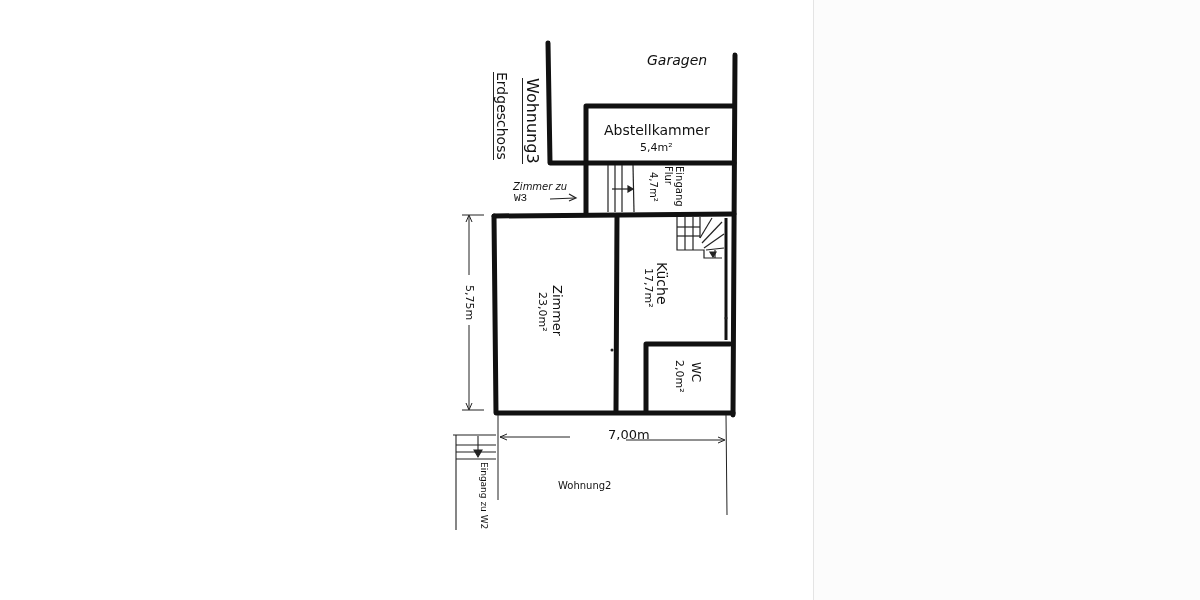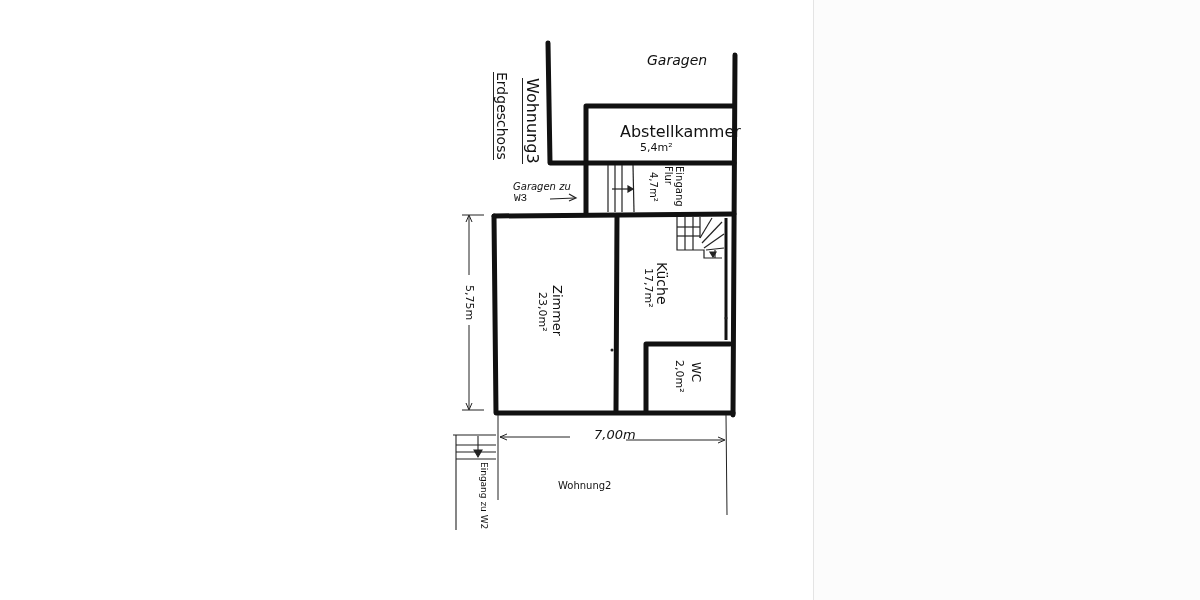--- a/index.html
+++ b/index.html
@@ -107,37 +107,37 @@
   <circle cx="612" cy="350" r="1.5" fill="#222"></circle>
   <circle cx="726" cy="318" r="1.5" fill="#222"></circle>
 </svg>
 
 <div class="lbl" style="left:619px; top:52px; font-size:14px; font-style:italic;margin-left:28px;">Garagen</div>
 
 <div class="lbl rot90 underline" style="left:542px; top:78px; font-size:16px;">Wohnung3</div>
 
 <div class="lbl rot90 underline" style="left:510px; top:72px; font-size:14px;">Erdgeschoss</div>
 
-<div class="lbl" style="left:513px; top:181px; font-size:10px; font-style:italic;">Garagen zu</div>
+<div class="lbl" style="left:513px; top:181px; font-size:10px; font-style:italic;">Zimmer zu</div>
 <div class="lbl" style="left:514px; top:192px; font-size:11px;font-family:Liberation Mono, monospace;">W3</div>
 
-<div class="lbl" style="left:620px; top:122px; font-size:16px;">Abstellkammer</div>
+<div class="lbl" style="left:604px; top:122px; font-size:14px;">Abstellkammer</div>
 <div class="lbl" style="left:640px; top:141px; font-size:11px;">5,4m²</div>
 
 <div class="lbl rot90" style="left:685px; top:166px; font-size:10px; width:50px; white-space:normal; line-height:11px;">Eingang Flur</div>
 <div class="lbl rot90" style="left:659px; top:172px; font-size:10px;">4,7m²</div>
 
 <div class="lbl rot90" style="left:670px; top:262px; font-size:14px;">Küche</div>
 <div class="lbl rot90" style="left:655px; top:268px; font-size:11px;">17,7m²</div>
 
 <div class="lbl rot90" style="left:565px; top:285px; font-size:13px;">Zimmer</div>
 <div class="lbl rot90" style="left:549px; top:292px; font-size:11px;">23,0m²</div>
 
 <div class="lbl rot90" style="left:703px; top:362px; font-size:12px;">WC</div>
 <div class="lbl rot90" style="left:686px; top:360px; font-size:11px;">2,0m²</div>
 
-<div class="lbl" style="left:594px; top:427px; font-size:13px; font-style:italic;">7,00m</div>
+<div class="lbl" style="left:608px; top:427px; font-size:13px; ">7,00m</div>
 
 <div class="lbl rot90" style="left:476px; top:285px; font-size:11px;">5,75m</div>
 
 <div class="lbl" style="left:558px; top:480px; font-size:10px;">Wohnung2</div>
 
 <div class="lbl rot90" style="left:489px; top:462px; font-size:9px;">Eingang zu W2</div>
 
 </body></html>

